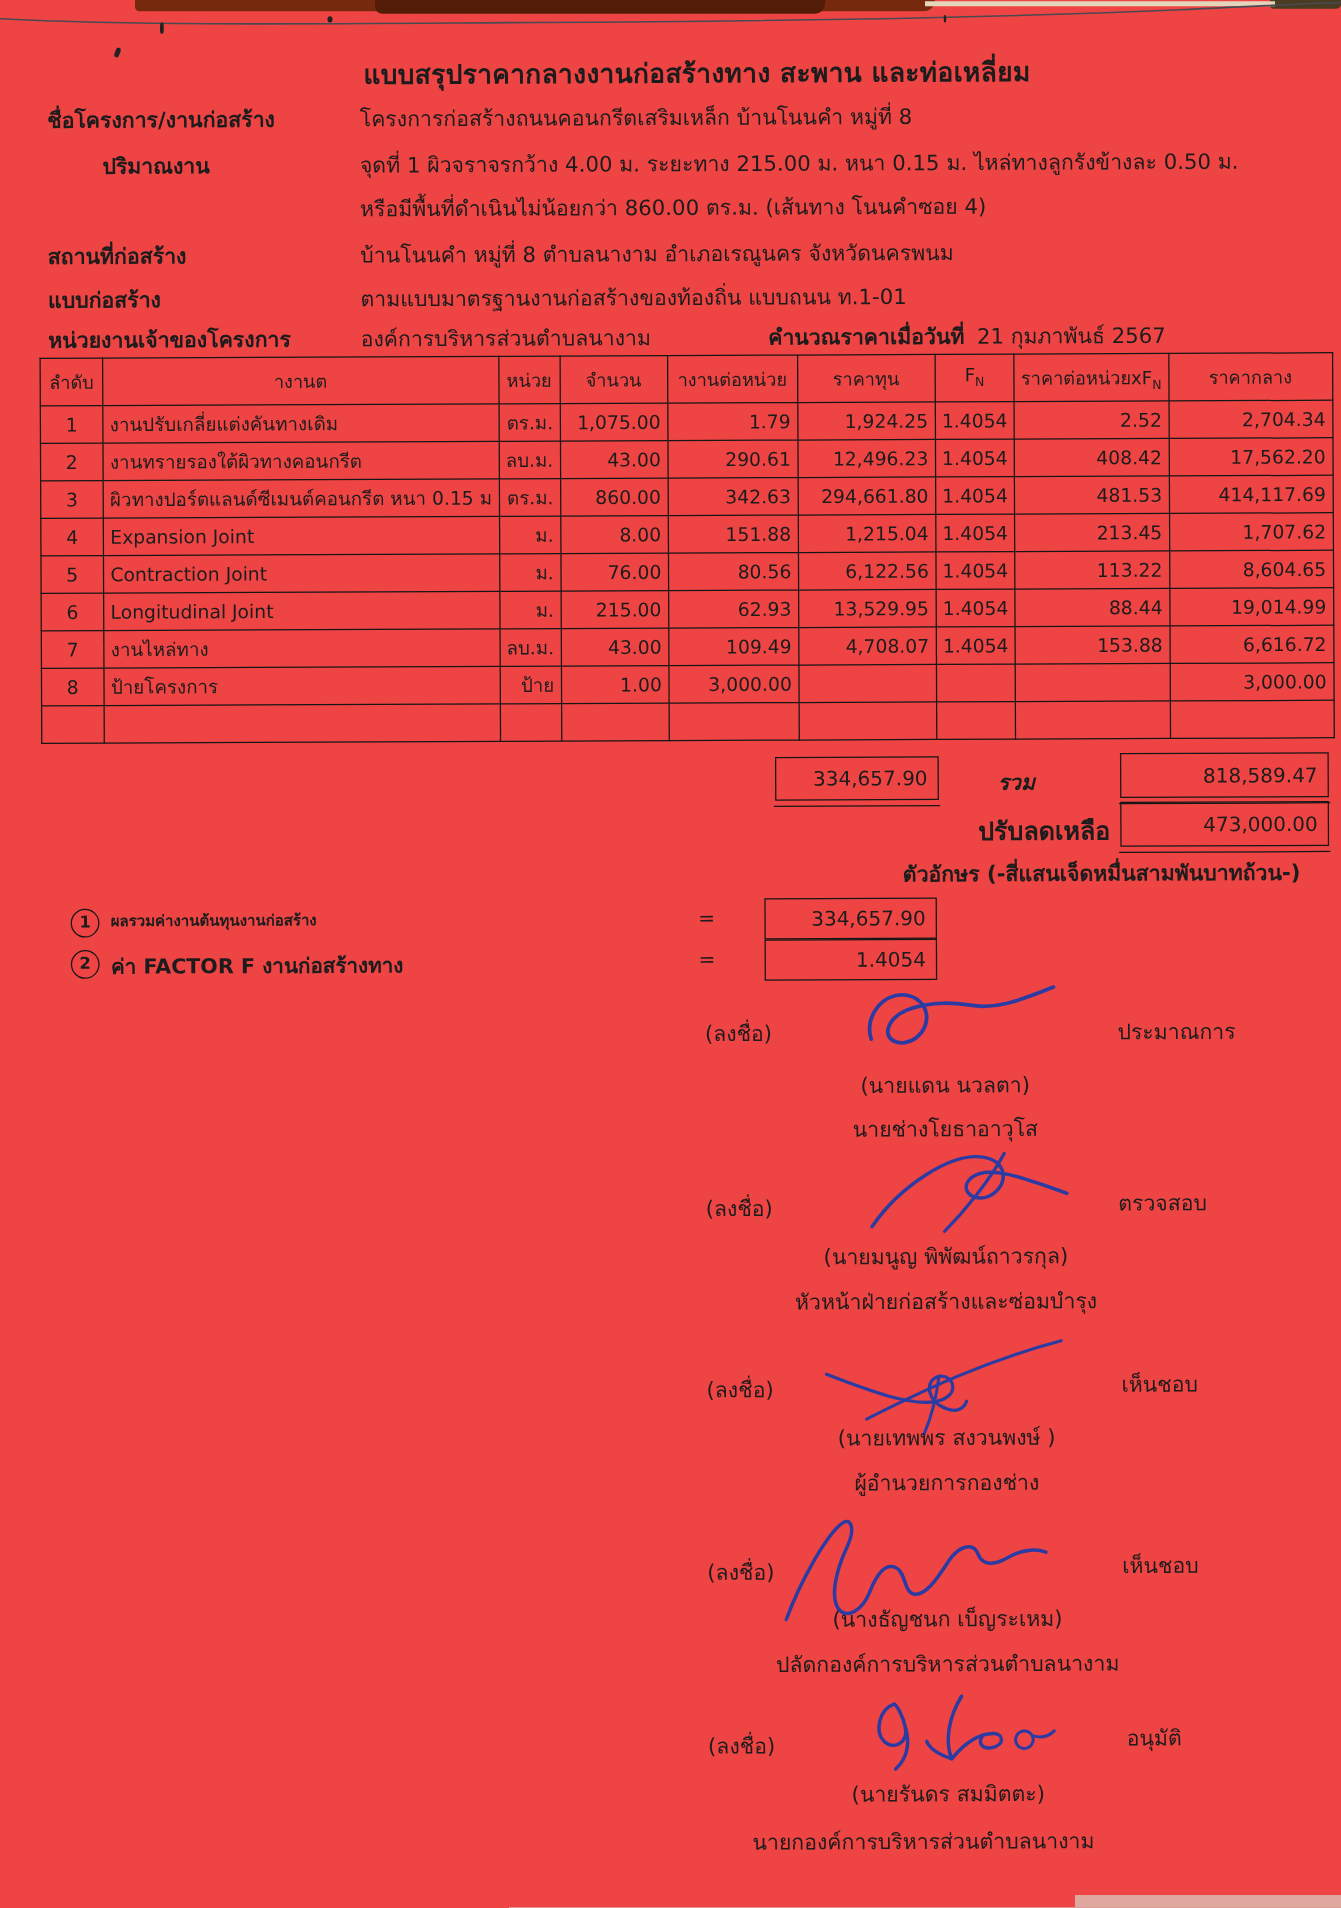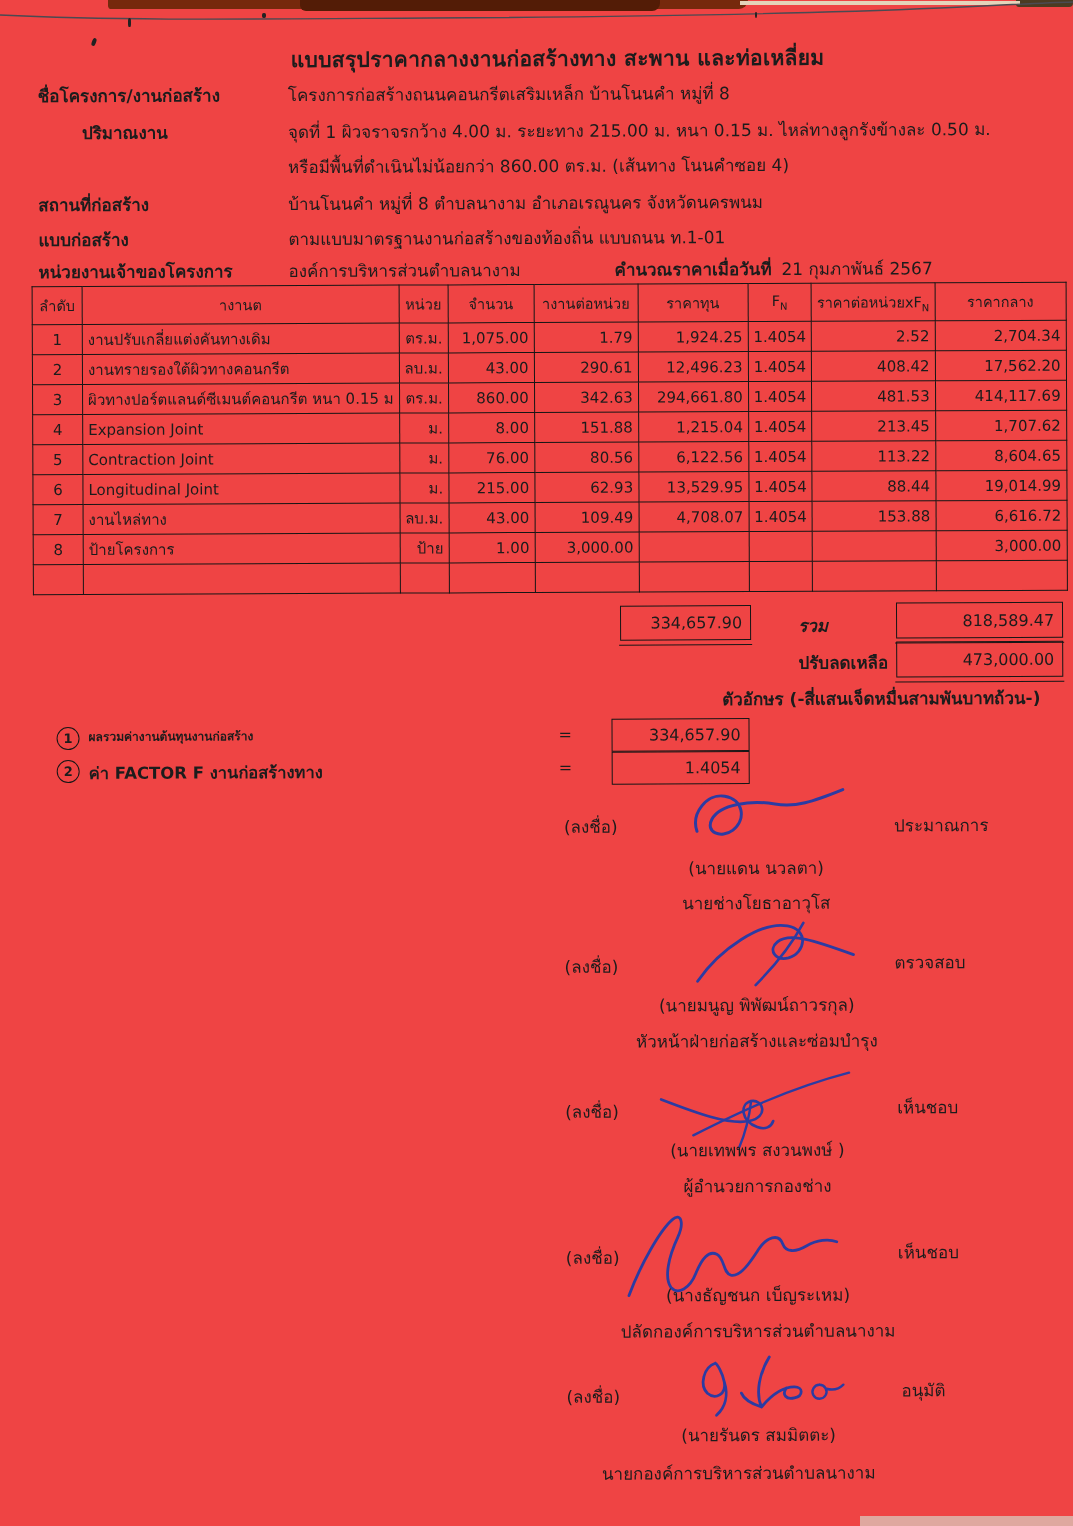--- a/index.html
+++ b/index.html
@@ -218,21 +218,21 @@
             <td class="c7"></td>
             <td class="c8"></td>
           </tr>
         </tbody>
     </table>
 
     <div class="box dbl" style="left:620px; top:606px; width:113px; height:33px;">334,657.90</div>
     <div class="abs b" style="left:733px; top:613px; width:160px; text-align:center; font-size:17px;font-style:italic;">รวม</div>
     <div class="box dbl" style="left:896px; top:604px; width:149px; height:34px;">818,589.47</div>
 
-    <div class="abs b" style="left:700px; top:650px; width:188px; text-align:right; font-size:17px;">ปรับลดเหลือ</div>
+    <div class="abs b" style="left:700px; top:650px; width:188px; text-align:right; font-size:20px;">ปรับลดเหลือ</div>
     <div class="box dbl" style="left:896px; top:643px; width:149px; height:34px;">473,000.00</div>
 
     <div class="abs b" style="left:640px; top:686px; width:400px; text-align:right; font-size:17px;">ตัวอักษร (-สี่แสนเจ็ดหมื่นสามพันบาทถ้วน-)</div>
 
     <div>
       <span class="abs circle-num" style="left:56px; top:725px;">1</span>
       <span class="abs b" style="left:88px; top:725px; font-size:12px;">ผลรวมค่างานต้นทุนงานก่อสร้าง</span>
       <span class="abs" style="left:558px; top:725px; font-size:16px;">=</span>
       <div class="box" style="left:611px; top:719px; width:120px; height:31px;">334,657.90</div>
     </div>

